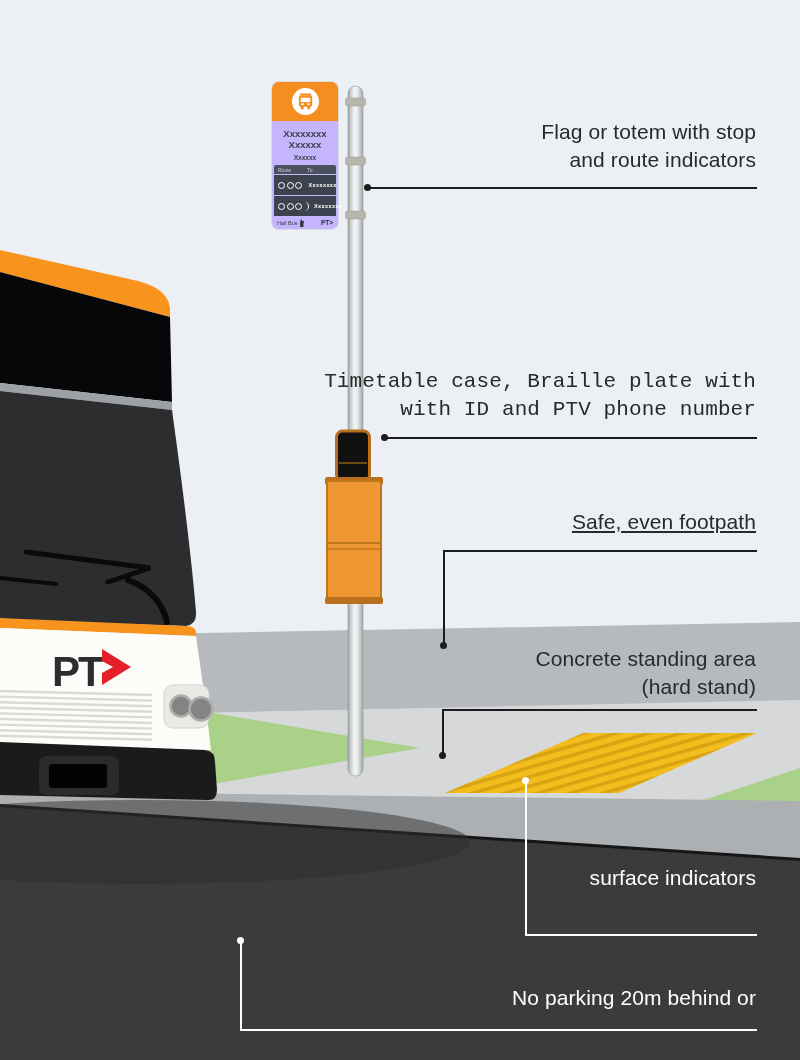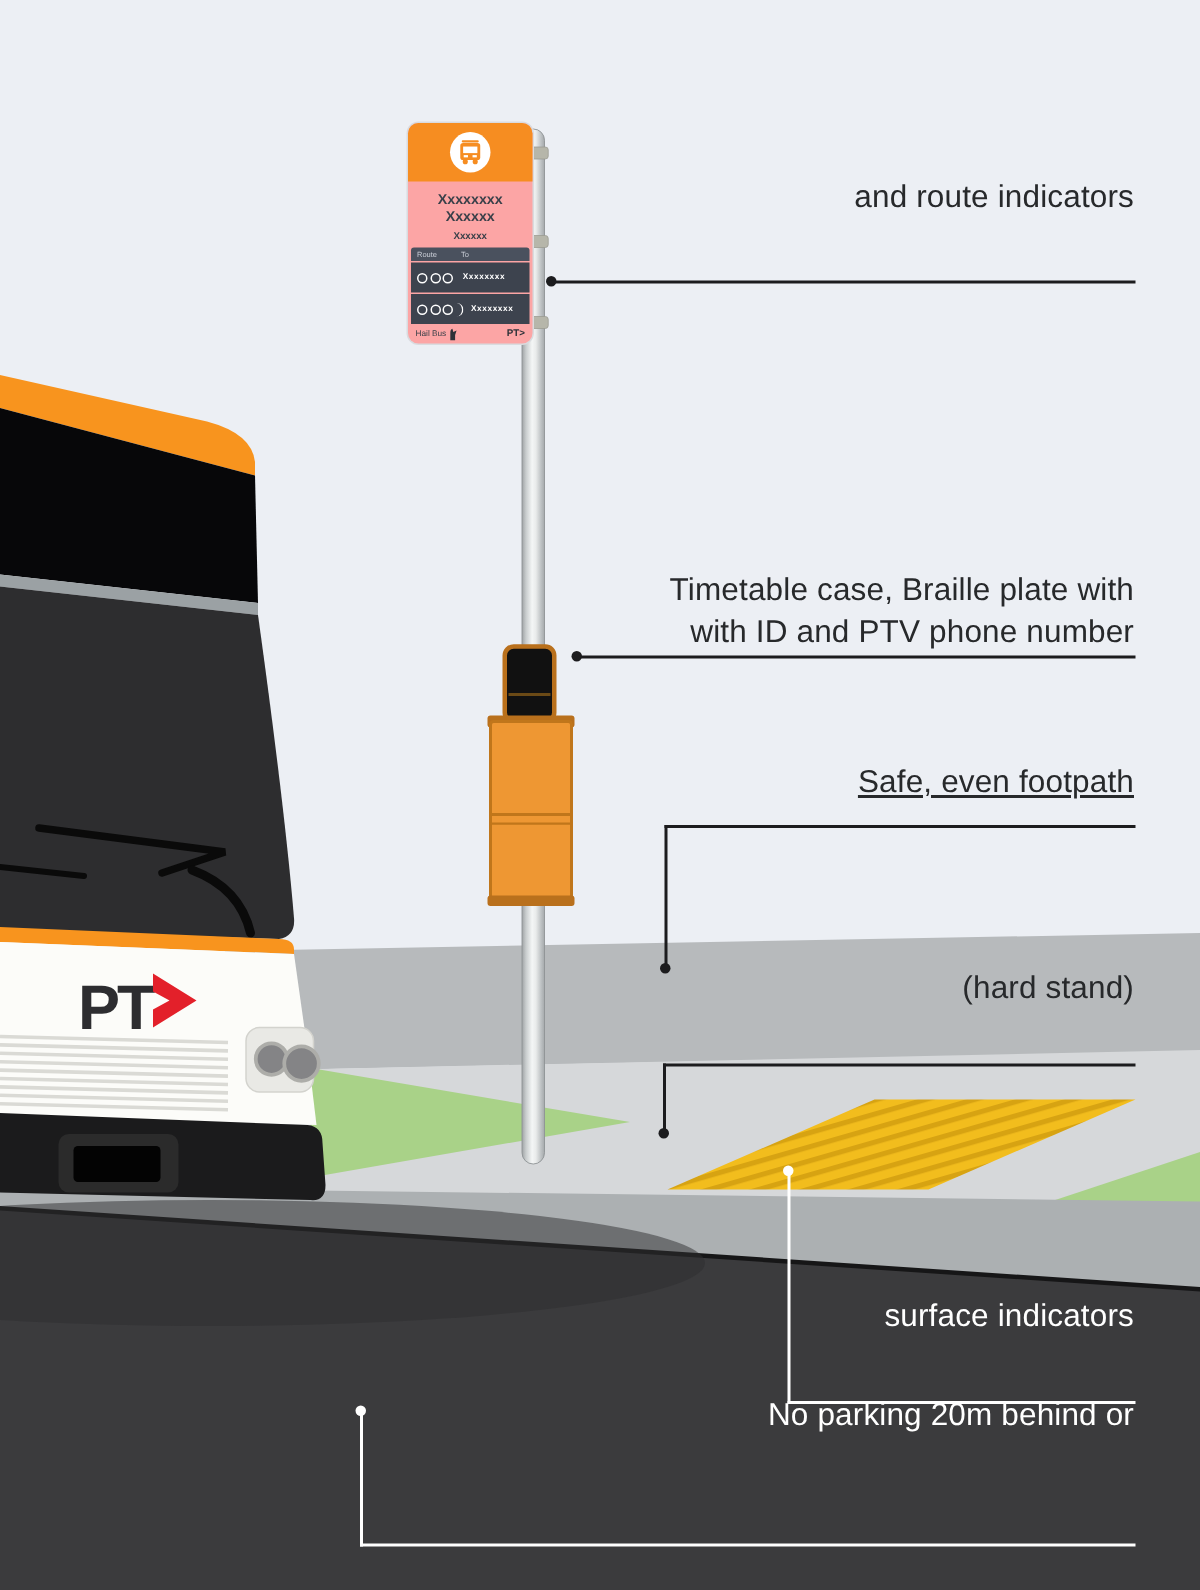--- a/index.html
+++ b/index.html
@@ -17,21 +17,21 @@
 
   
   .lead{position:absolute;background:#1c1c1e;}
   .lead.h{height:2px;}
   .lead.v{width:2px;}
   .lead.white{background:#ffffff;}
   .dot{position:absolute;width:7px;height:7px;border-radius:50%;background:#1c1c1e;}
   .dot.white{background:#ffffff;}
 
   
-  .sign{position:absolute;left:272px;top:82px;width:83px;height:147px;background:#fca5a5;
+  .sign{position:absolute;left:272px;top:82px;width:66px;height:147px;background:#c4b5fd;
         border-radius:7px;box-shadow:0 0 0 1px #d9dbdf;}
   .sign-head{height:39px;background:#F68D21;border-radius:7px 7px 0 0;
              display:flex;align-items:center;justify-content:center;}
   .sign-circle{width:27px;height:27px;background:#ffffff;border-radius:50%;
                display:flex;align-items:center;justify-content:center;}
   .sign-name{height:44px;text-align:center;padding-top:7px;box-sizing:border-box;}
   .nm{font-size:9.5px;font-weight:bold;color:#3A4049;line-height:11px;}
   .nm-sub{font-size:6.5px;font-weight:bold;color:#3A4049;margin-top:4px;}
   .r-head{height:9px;margin:0 2px;background:#4A515E;border-radius:2px 2px 0 0;
           display:flex;align-items:center;padding:0 4px;font-size:5px;color:#C9CDD6;}
@@ -167,53 +167,55 @@
         <span>Hail Bus</span>
         <svg width="6" height="9" viewBox="0 0 6 9">
           <path d="M1.2,9 L1.2,4 Q1.2,1.6 2.6,1.2 L3.2,3.4 L5.4,2.4 L4.4,5.4 L4.4,9 Z" fill="#2D3138"></path>
         </svg>
       </span>
       <span class="foot-logo">PT&gt;</span>
     </div>
   </div>
 
   <div class="label" style="top:118px;">
+    <div>Flag or totem with stop</div>
     <div>and route indicators</div>
   </div>
   <div class="lead h" style="left:368px;top:187px;width:389px;"></div>
   <div class="dot" style="left:364px;top:184px;"></div>
 
-  <div class="label" style="top:380px;">
+  <div class="label" style="top:368px;font-family:Liberation Mono, monospace;">
     <div>Timetable case, Braille plate with</div>
     <div>with ID and PTV phone number</div>
   </div>
   <div class="lead h" style="left:385px;top:437px;width:372px;"></div>
   <div class="dot" style="left:381px;top:434px;"></div>
 
   <div class="label" style="top:508px;text-decoration:underline;">
     <div>Safe, even footpath</div>
   </div>
   <div class="lead h" style="left:443px;top:550px;width:314px;"></div>
   <div class="lead v" style="left:443px;top:550px;height:96px;"></div>
   <div class="dot" style="left:440px;top:642px;"></div>
 
   <div class="label" style="top:645px;">
+    <div>Concrete standing area</div>
     <div>(hard stand)</div>
   </div>
   <div class="lead h" style="left:442px;top:709px;width:315px;"></div>
   <div class="lead v" style="left:442px;top:709px;height:46px;"></div>
   <div class="dot" style="left:439px;top:752px;"></div>
 
   <div class="label light" style="top:864px;">
     <div>surface indicators</div>
   </div>
   <div class="dot white" style="left:522px;top:777px;"></div>
   <div class="lead v white" style="left:525px;top:781px;height:155px;"></div>
   <div class="lead h white" style="left:525px;top:934px;width:232px;"></div>
 
-  <div class="label light" style="top:930px;text-align:right;">
+  <div class="label light" style="top:984px;text-align:right;">
     <div>No parking 20m behind or</div>
   </div>
   <div class="dot white" style="left:237px;top:937px;"></div>
   <div class="lead v white" style="left:240px;top:941px;height:90px;"></div>
   <div class="lead h white" style="left:240px;top:1029px;width:517px;"></div>
 
 </div>
 
 </body></html>

